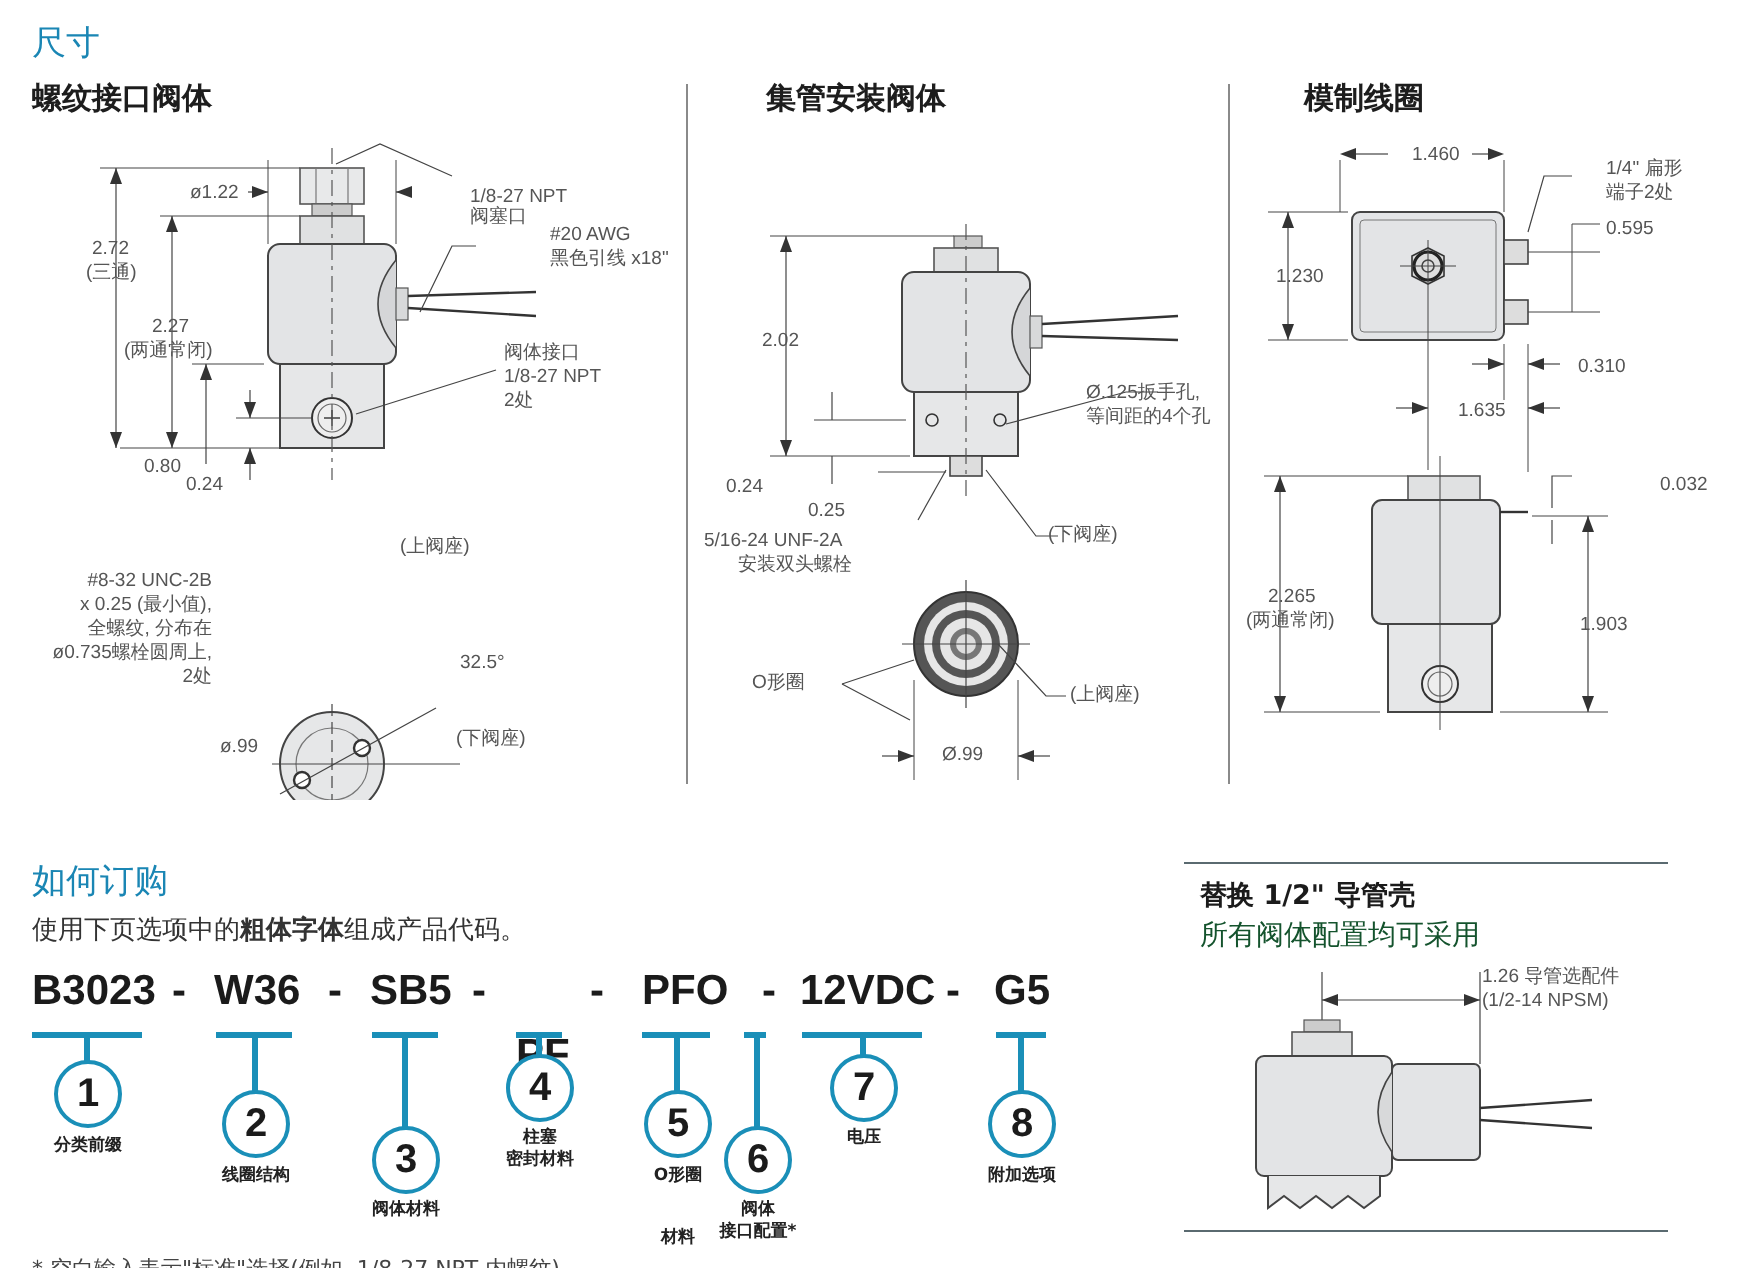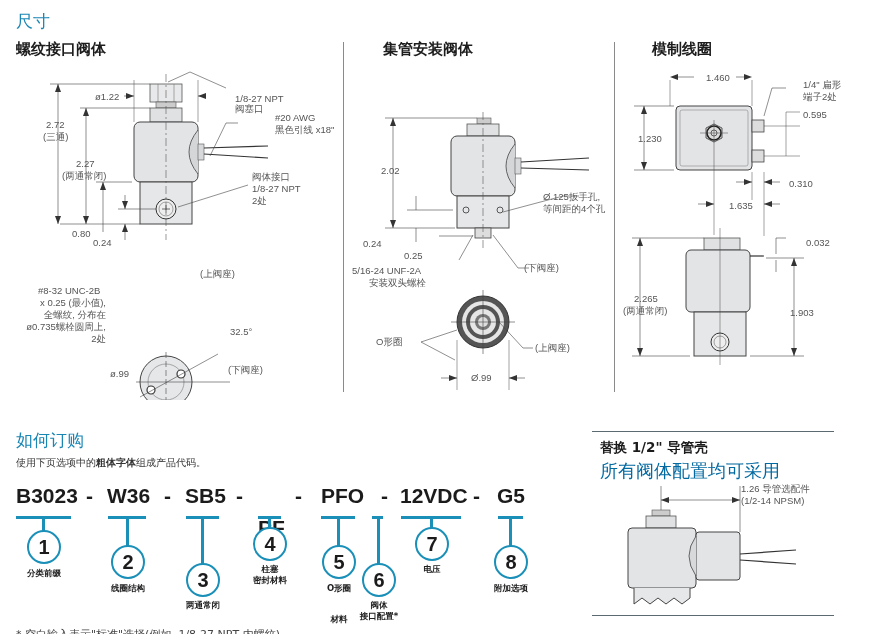--- a/index.html
+++ b/index.html
@@ -7,21 +7,21 @@
   .abs{position:absolute;}
   .h-blue{color:#1a86b4;font-weight:normal;font-size:17px;}
   .h-sec{font-weight:bold;font-size:15px;color:#1d1d1d;}
   .dim{font-family:"Liberation Sans",sans-serif;font-size:9.5px;color:#555;line-height:11px;white-space:nowrap;}
   .vdiv{position:absolute;width:1px;background:#8a8a8a;}
   .code{font-family:"Liberation Sans",sans-serif;font-weight:bold;font-size:21px;color:#1b1b1b;white-space:nowrap;}
   .dash{font-family:"Liberation Sans",sans-serif;font-weight:bold;font-size:21px;color:#1b1b1b;}
   .num-circle{position:absolute;width:30px;height:30px;border:2.5px solid #1a8fb8;border-radius:50%;background:#fff;text-align:center;line-height:30px;font-family:"Liberation Sans",sans-serif;font-weight:bold;font-size:20px;color:#1b1b1b;}
   .num-label{position:absolute;font-size:8.5px;font-weight:bold;color:#222;text-align:center;line-height:11px;white-space:nowrap;}
   .bar{position:absolute;background:#1a8fb8;}
-  .subtitle{font-size:10px;color:#333;}
+  .subtitle{font-size:13px;color:#333;}
   .footnote{font-size:11px;color:#444;white-space:nowrap;}
 </style>
 </head>
 <body>
 
 <div class="abs h-blue" style="left:16px;top:10px;">尺寸</div>
 
 <div class="vdiv" style="left:343px;top:42px;height:350px;"></div>
 <div class="vdiv" style="left:614px;top:42px;height:350px;"></div>
 
@@ -96,21 +96,21 @@
 <div class="abs dim" style="left:46px;top:119px;text-align:center;">2.72</div>
 <div class="abs dim" style="left:43px;top:131px;">(三通)</div>
 <div class="abs dim" style="left:76px;top:158px;">2.27</div>
 <div class="abs dim" style="left:62px;top:170px;">(两通常闭)</div>
 <div class="abs dim" style="left:252px;top:171px;">阀体接口</div>
 <div class="abs dim" style="left:252px;top:183px;">1/8-27 NPT</div>
 <div class="abs dim" style="left:252px;top:195px;">2处</div>
 <div class="abs dim" style="left:72px;top:228px;">0.80</div>
 <div class="abs dim" style="left:93px;top:237px;">0.24</div>
 
-<div class="abs dim" style="left:38px;top:285px;width:68px;">#8-32 UNC-2B</div>
+<div class="abs dim" style="left:38px;top:285px;text-align:right;width:68px;">#8-32 UNC-2B</div>
 <div class="abs dim" style="left:20px;top:297px;text-align:right;width:86px;">x 0.25 (最小值),</div>
 <div class="abs dim" style="left:20px;top:309px;text-align:right;width:86px;">全螺纹, 分布在</div>
 <div class="abs dim" style="left:10px;top:321px;text-align:right;width:96px;">ø0.735螺栓圆周上,</div>
 <div class="abs dim" style="left:20px;top:333px;text-align:right;width:86px;">2处</div>
 <div class="abs dim" style="left:200px;top:268px;">(上阀座)</div>
 <div class="abs dim" style="left:230px;top:326px;">32.5°</div>
 <div class="abs dim" style="left:228px;top:364px;">(下阀座)</div>
 <div class="abs dim" style="left:110px;top:368px;">ø.99</div>
 
 <div class="abs h-sec" style="left:383px;top:40px;">集管安装阀体</div>
@@ -232,21 +232,21 @@
   <line x1="162" y1="200" x2="162" y2="212" stroke="#444" stroke-width="0.6"></line>
 </svg>
 
 <div class="abs dim" style="left:706px;top:72px;">1.460</div>
 <div class="abs dim" style="left:803px;top:79px;">1/4" 扁形</div>
 <div class="abs dim" style="left:803px;top:91px;">端子2处</div>
 <div class="abs dim" style="left:803px;top:109px;">0.595</div>
 <div class="abs dim" style="left:638px;top:133px;">1.230</div>
 <div class="abs dim" style="left:789px;top:178px;">0.310</div>
 <div class="abs dim" style="left:729px;top:200px;">1.635</div>
-<div class="abs dim" style="left:806px;top:237px;">0.032</div>
+<div class="abs dim" style="left:830px;top:237px;">0.032</div>
 <div class="abs dim" style="left:634px;top:293px;">2.265</div>
 <div class="abs dim" style="left:623px;top:305px;">(两通常闭)</div>
 <div class="abs dim" style="left:790px;top:307px;">1.903</div>
 
 <div class="abs h-blue" style="left:16px;top:429px;">如何订购</div>
 <div class="abs subtitle" style="left:16px;top:456px;"><span>使用下页选项中的</span><b>粗体字体</b><span>组成产品代码。</span></div>
 
 <div class="abs code" style="left:16px;top:484px;">B3023</div>
 <div class="abs dash" style="left:86px;top:484px;">-</div>
 <div class="abs code" style="left:107px;top:484px;">W36</div>
@@ -278,21 +278,21 @@
 <div class="bar" style="left:498px;top:516px;width:25px;height:3px;"></div>
 <div class="bar" style="left:509px;top:516px;width:3px;height:32px;"></div>
 
 <div class="num-circle" style="left:27px;top:530px;">1</div>
 <div class="num-label" style="left:14px;top:568px;width:60px;">分类前缀</div>
 
 <div class="num-circle" style="left:111px;top:545px;">2</div>
 <div class="num-label" style="left:98px;top:583px;width:60px;">线圈结构</div>
 
 <div class="num-circle" style="left:186px;top:563px;">3</div>
-<div class="num-label" style="left:173px;top:600px;width:60px;">两通常闭</div>
+<div class="num-label" style="left:173px;top:600px;width:60px;">阀体材料</div>
 
 <div class="num-circle" style="left:253px;top:527px;">4</div>
 <div class="num-label" style="left:240px;top:564px;width:60px;">柱塞</div>
 <div class="num-label" style="left:240px;top:575px;width:60px;">密封材料</div>
 
 <div class="num-circle" style="left:322px;top:545px;">5</div>
 <div class="num-label" style="left:309px;top:583px;width:60px;">O形圈</div>
 <div class="num-label" style="left:309px;top:594px;width:60px;margin-top:20px;">材料</div>
 
 <div class="num-circle" style="left:362px;top:563px;">6</div>
@@ -303,21 +303,21 @@
 <div class="num-label" style="left:402px;top:564px;width:60px;">电压</div>
 
 <div class="num-circle" style="left:494px;top:545px;">8</div>
 <div class="num-label" style="left:481px;top:583px;width:60px;">附加选项</div>
 
 <div class="abs footnote" style="left:16px;top:627px;">* 空白输入表示"标准"选择(例如, 1/8-27 NPT 内螺纹)</div>
 
 <div class="abs" style="left:592px;top:431px;width:242px;height:1px;background:#5a6a70;"></div>
 <div class="abs" style="left:592px;top:615px;width:242px;height:1px;background:#5a6a70;"></div>
 <div class="abs" style="left:600px;top:439px;font-weight:bold;font-size:13.5px;color:#1b1b1b;white-space:nowrap;">替换 1/2" 导管壳</div>
-<div class="abs" style="left:600px;top:459px;font-size:18px;color:#0369a1;white-space:nowrap;">所有阀体配置均可采用</div>
+<div class="abs" style="left:600px;top:459px;font-size:14px;color:#14532d;white-space:nowrap;">所有阀体配置均可采用</div>
 <div class="abs dim" style="left:741px;top:483px;">1.26 导管选配件</div>
 <div class="abs dim" style="left:741px;top:495px;">(1/2-14 NPSM)</div>
 
 <svg class="abs" style="left:592px;top:480px;" width="242" height="135">
   <line x1="69" y1="6" x2="69" y2="106" stroke="#444" stroke-width="0.6"></line>
   <line x1="148" y1="6" x2="148" y2="52" stroke="#444" stroke-width="0.6"></line>
   <line x1="69" y1="20" x2="148" y2="20" stroke="#444" stroke-width="0.6"></line>
   <polygon points="69,20 77,17 77,23" fill="#333"></polygon>
     <polygon points="148,20 140,17 140,23" fill="#333"></polygon>
   <rect x="60" y="30" width="18" height="6" fill="#ccc" stroke="#555" stroke-width="0.6"></rect>

